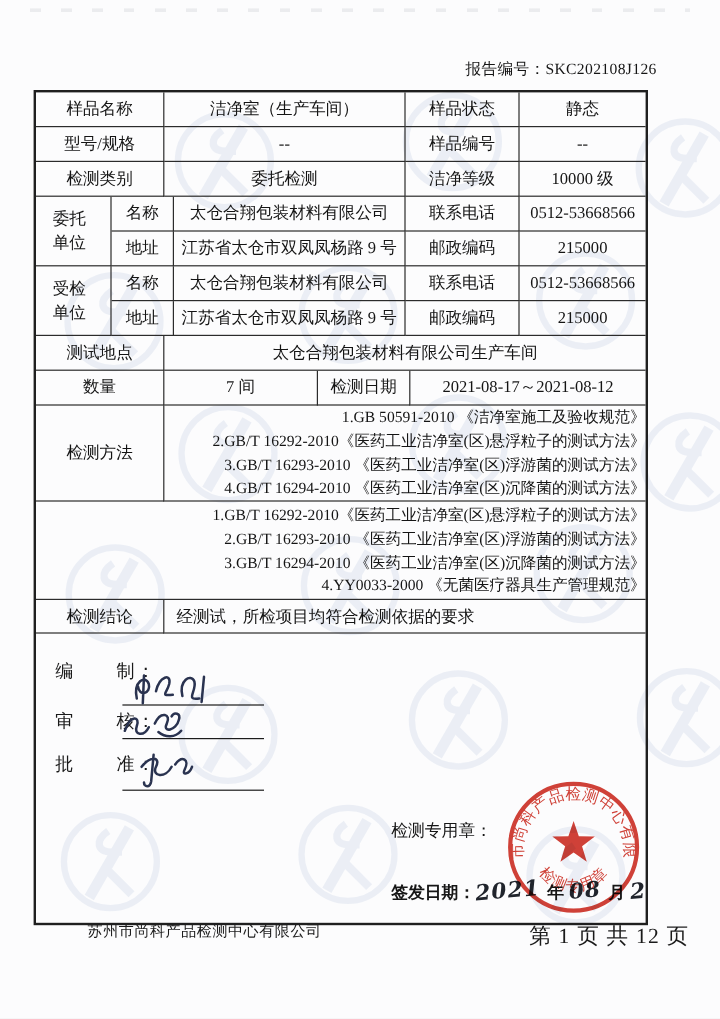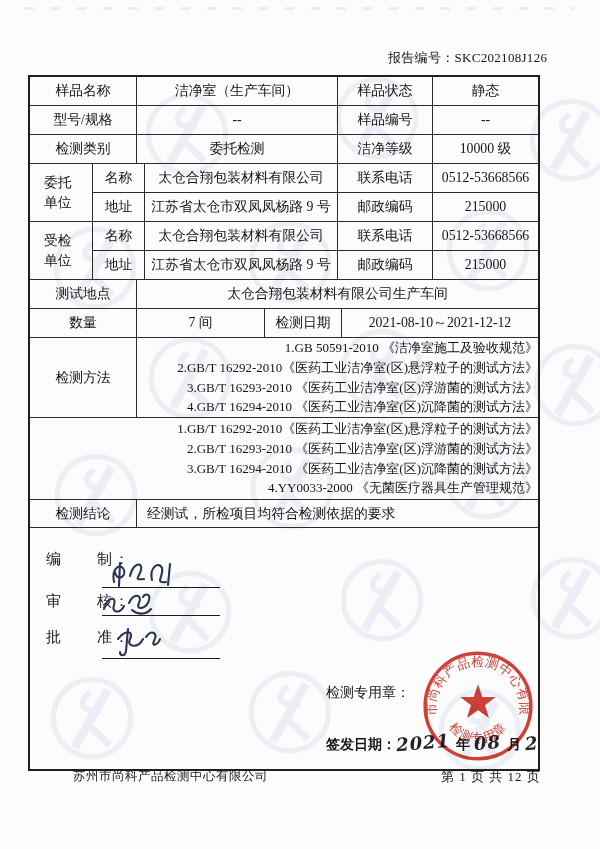--- a/index.html
+++ b/index.html
@@ -75,21 +75,21 @@
   .hw{
     font-family:"DejaVu Serif",serif;font-style:italic;
     font-size:18px;color:#20242c;letter-spacing:1px;
     display:inline-block;transform:rotate(-5deg);
   }
   
   .stamp{position:absolute;left:421px;top:649px;width:114px;height:114px;z-index:5;
          mix-blend-mode:multiply;opacity:.93;}
   
   .footer-company{position:absolute;left:73px;top:768px;font-size:12.5px;color:#1a1a1a;letter-spacing:.5px;}
-  .footer-page{position:absolute;left:441px;top:768px;font-size:13px;color:#1a1a1a;letter-spacing:1px;}
+  .footer-page{position:absolute;left:441px;top:768px;font-size:18px;color:#1a1a1a;letter-spacing:1px;}
 </style>
 </head>
 <body>
 
 <div class="page">
 
   <svg width="0" height="0" style="position:absolute" aria-hidden="true">
     <defs>
       <g id="wmlogo">
         <circle cx="50" cy="50" r="44" fill="none" stroke="#7f98c4" stroke-width="6"></circle>
@@ -221,21 +221,21 @@
 
     <div class="trow h29">
       <div class="cell w108">测试地点</div>
       <div class="cell fill last">太仓合翔包装材料有限公司生产车间</div>
     </div>
 
     <div class="trow h29">
       <div class="cell w108">数量</div>
       <div class="cell w128">7 间</div>
       <div class="cell w77">检测日期</div>
-      <div class="cell fill last">2021-08-10～2021-12-12</div>
+      <div class="cell fill last">2021-08-17～2021-08-12</div>
     </div>
 
     <div class="trow h80">
       <div class="cell w108">检测方法</div>
       <div class="cell fill last listcell">
         <div>1.GB 50591-2010 《洁净室施工及验收规范》</div>
         <div>2.GB/T 16292-2010《医药工业洁净室(区)悬浮粒子的测试方法》</div>
         <div>3.GB/T 16293-2010 《医药工业洁净室(区)浮游菌的测试方法》</div>
         <div>4.GB/T 16294-2010 《医药工业洁净室(区)沉降菌的测试方法》</div>
       </div>

